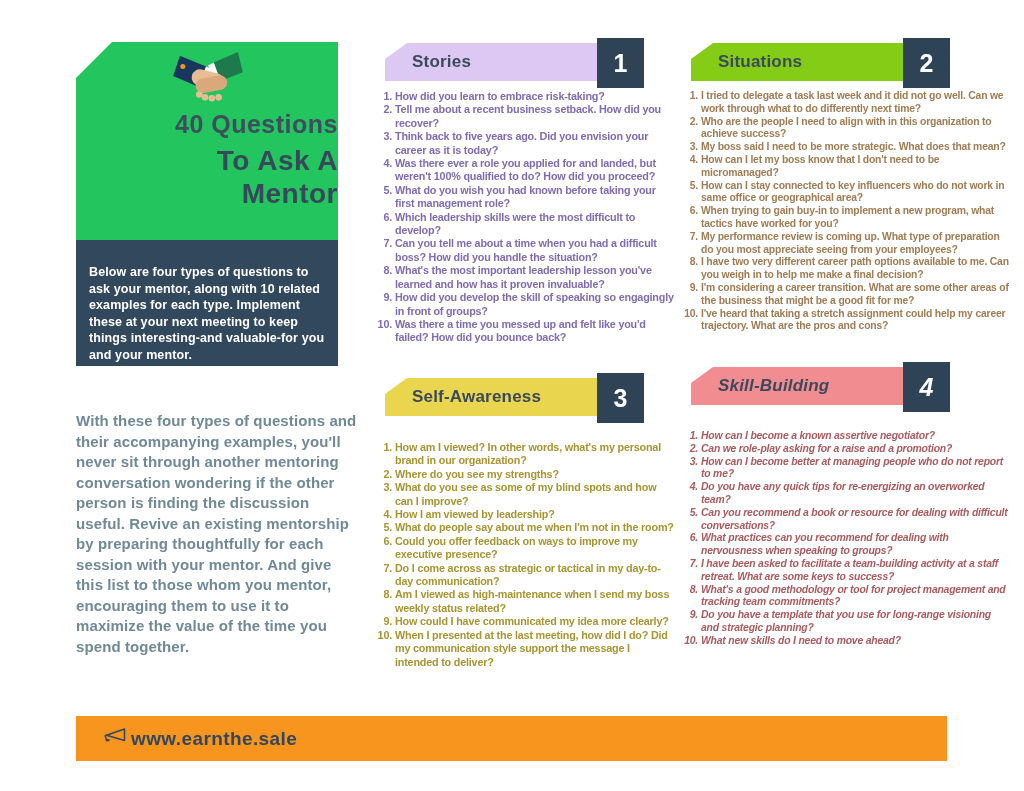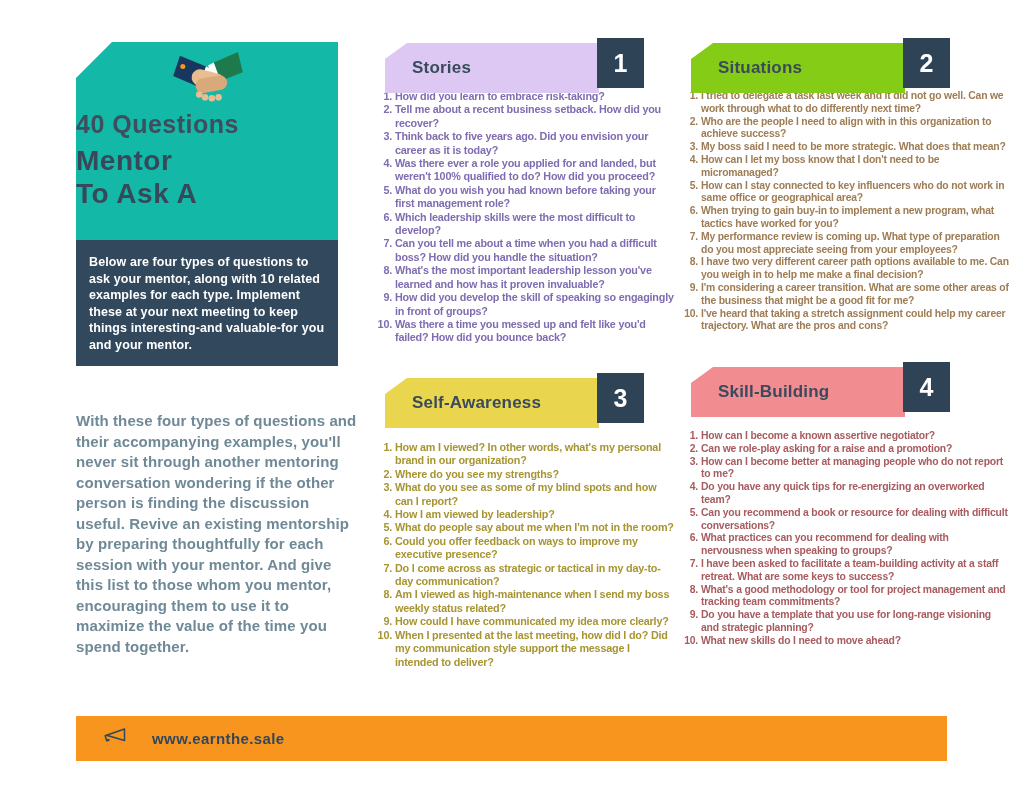--- a/index.html
+++ b/index.html
@@ -3,69 +3,69 @@
 <meta charset="utf-8">
 <style>
   * { margin:0; padding:0; box-sizing:border-box; }
   html,body { background:#ffffff; }
   body { font-family:"Liberation Sans", sans-serif; }
   #canvas { position:relative; width:1024px; height:791px; background:#ffffff; overflow:hidden; }
 
   
   .orange-card {
     position:absolute; left:76px; top:42px; width:262px; height:198px;
-    background:#14b8a6; text-align:left;
+    background:#22c55e; text-align:right;
     clip-path:polygon(36px 0, 100% 0, 100% 100%, 0 100%, 0 36px);
   }
   .handshake-wrap { margin-top:8px; height:58px; display:flex; align-items:center; justify-content:center; }
   .title-1 { font-size:25px; font-weight:600; color:#3E4E5E; letter-spacing:0.5px; margin-top:2px; }
   .title-2 { font-size:28px; font-weight:800; color:#37485A; line-height:33px; letter-spacing:0.5px; margin-top:5px; }
   .intro-box {
     position:absolute; left:76px; top:240px; width:262px; height:126px;
-    background:#32485C; color:#ffffff; padding:14px 13px;
+    background:#32485C; color:#ffffff; padding:24px 13px;
     font-size:12.5px; font-weight:600; line-height:16.6px; letter-spacing:0.1px;
   }
   .outro {
     position:absolute; left:76px; top:392px; width:284px;
     color:#6F8997; font-size:15px; font-weight:700; line-height:20.5px; letter-spacing:0.1px;margin-top:19px;
   }
 
   
   .section { position:absolute; }
   .sec-header { position:relative; height:50px; }
   .sec-bar {
-    position:absolute; left:10px; top:5px; width:214px; height:50px;
+    position:absolute; left:10px; top:5px; width:214px; height:38px;
     display:flex; align-items:center; padding-left:27px;
     font-size:17px; font-weight:800; color:#3A4A5C; letter-spacing:0.2px;
     clip-path:polygon(22px 0, 100% 0, 100% 100%, 0 100%, 0 16px);
   }
   .num-box {
     position:absolute; left:222px; top:0; width:47px; height:50px;
     background:#2E4356; color:#ffffff; display:flex; align-items:center; justify-content:center;
     font-size:25px; font-weight:800;
   }
   .q-list { margin-top:2px; font-weight:700; letter-spacing:-0.2px; }
   .col-a .q-list { font-size:10.8px; line-height:13.4px; }
   .col-b .q-list { font-size:10.4px; line-height:12.8px; }
   .row-2 .q-list { margin-top:18px; }
   .q { display:flex; }
   .q .num { flex:none; width:17px; text-align:right; margin-right:3px; }
   .q .txt { flex:1; }
 
   #sec-stories        { left:375px; top:38px;  width:300px; }
   #sec-situations     { left:681px; top:38px;  width:330px; }
   #sec-self-awareness { left:375px; top:373px; width:300px; }
-  #sec-skill-building { left:681px; top:362px; width:330px; }
+  #sec-skill-building { left:681px; top:362px; width:330px;font-style:italic; }
 
   
   .footer {
     position:absolute; left:76px; top:716px; width:871px; height:45px;
     background:#F7951F; display:flex; align-items:center; padding-left:26px;
   }
-  .footer .url { color:#33475C; font-size:15px; font-weight:800; letter-spacing:0.4px; margin-left:25px; }
+  .footer .url { color:#33475C; font-size:19px; font-weight:800; letter-spacing:0.4px; margin-left:4px; }
 </style>
 </head>
 <body>
 
 <div id="canvas">
 
   <div class="orange-card">
     <div class="handshake-wrap">
       <svg width="96" height="58" viewBox="0 0 96 60" aria-hidden="true">
         <polygon points="20,6 47,17 39,38 13,27" fill="#17375E"></polygon>
@@ -76,22 +76,22 @@
         <rect x="32" y="22" width="34" height="17" rx="8.5" fill="#E9BD92" transform="rotate(14 49 30)"></rect>
         <rect x="36" y="28" width="33" height="15" rx="7.5" fill="#D9A87B" transform="rotate(-10 52 35)"></rect>
         <circle cx="40" cy="46" r="3.4" fill="#E9BD92"></circle>
         <circle cx="46" cy="49" r="3.4" fill="#E9BD92"></circle>
         <circle cx="53" cy="50" r="3.4" fill="#E9BD92"></circle>
         <circle cx="60" cy="49" r="3.4" fill="#E9BD92"></circle>
       </svg>
     </div>
     <div class="title-1">40 Questions</div>
     <div class="title-2">
+      <div>To Ask A</div>
       <div>Mentor</div>
-      <div>To Ask A</div>
     </div>
   </div>
 
   <div class="intro-box">Below are four types of questions to ask your mentor, along with 10 related examples for each type. Implement these at your next meeting to keep things interesting-and valuable-for you and your mentor.</div>
 
   <div class="outro">With these four types of questions and their accompanying examples, you'll never sit through another mentoring conversation wondering if the other person is finding the discussion useful. Revive an existing mentorship by preparing thoughtfully for each session with your mentor. And give this list to those whom you mentor, encouraging them to use it to maximize the value of the time you spend together.</div>
 
   <div class="section col-a row-1" id="sec-stories">
     <div class="sec-header">
       <div class="sec-bar" style="background: rgb(220, 200, 242);">
@@ -205,21 +205,21 @@
         <div class="q">
           <span class="num">1.</span>
           <span class="txt">How am I viewed? In other words, what's my personal brand in our organization?</span>
         </div>
         <div class="q">
           <span class="num">2.</span>
           <span class="txt">Where do you see my strengths?</span>
         </div>
         <div class="q">
           <span class="num">3.</span>
-          <span class="txt">What do you see as some of my blind spots and how can I report?</span>
+          <span class="txt">What do you see as some of my blind spots and how can I improve?</span>
         </div>
         <div class="q">
           <span class="num">4.</span>
           <span class="txt">How I am viewed by leadership?</span>
         </div>
         <div class="q">
           <span class="num">5.</span>
           <span class="txt">What do people say about me when I'm not in the room?</span>
         </div>
         <div class="q">

